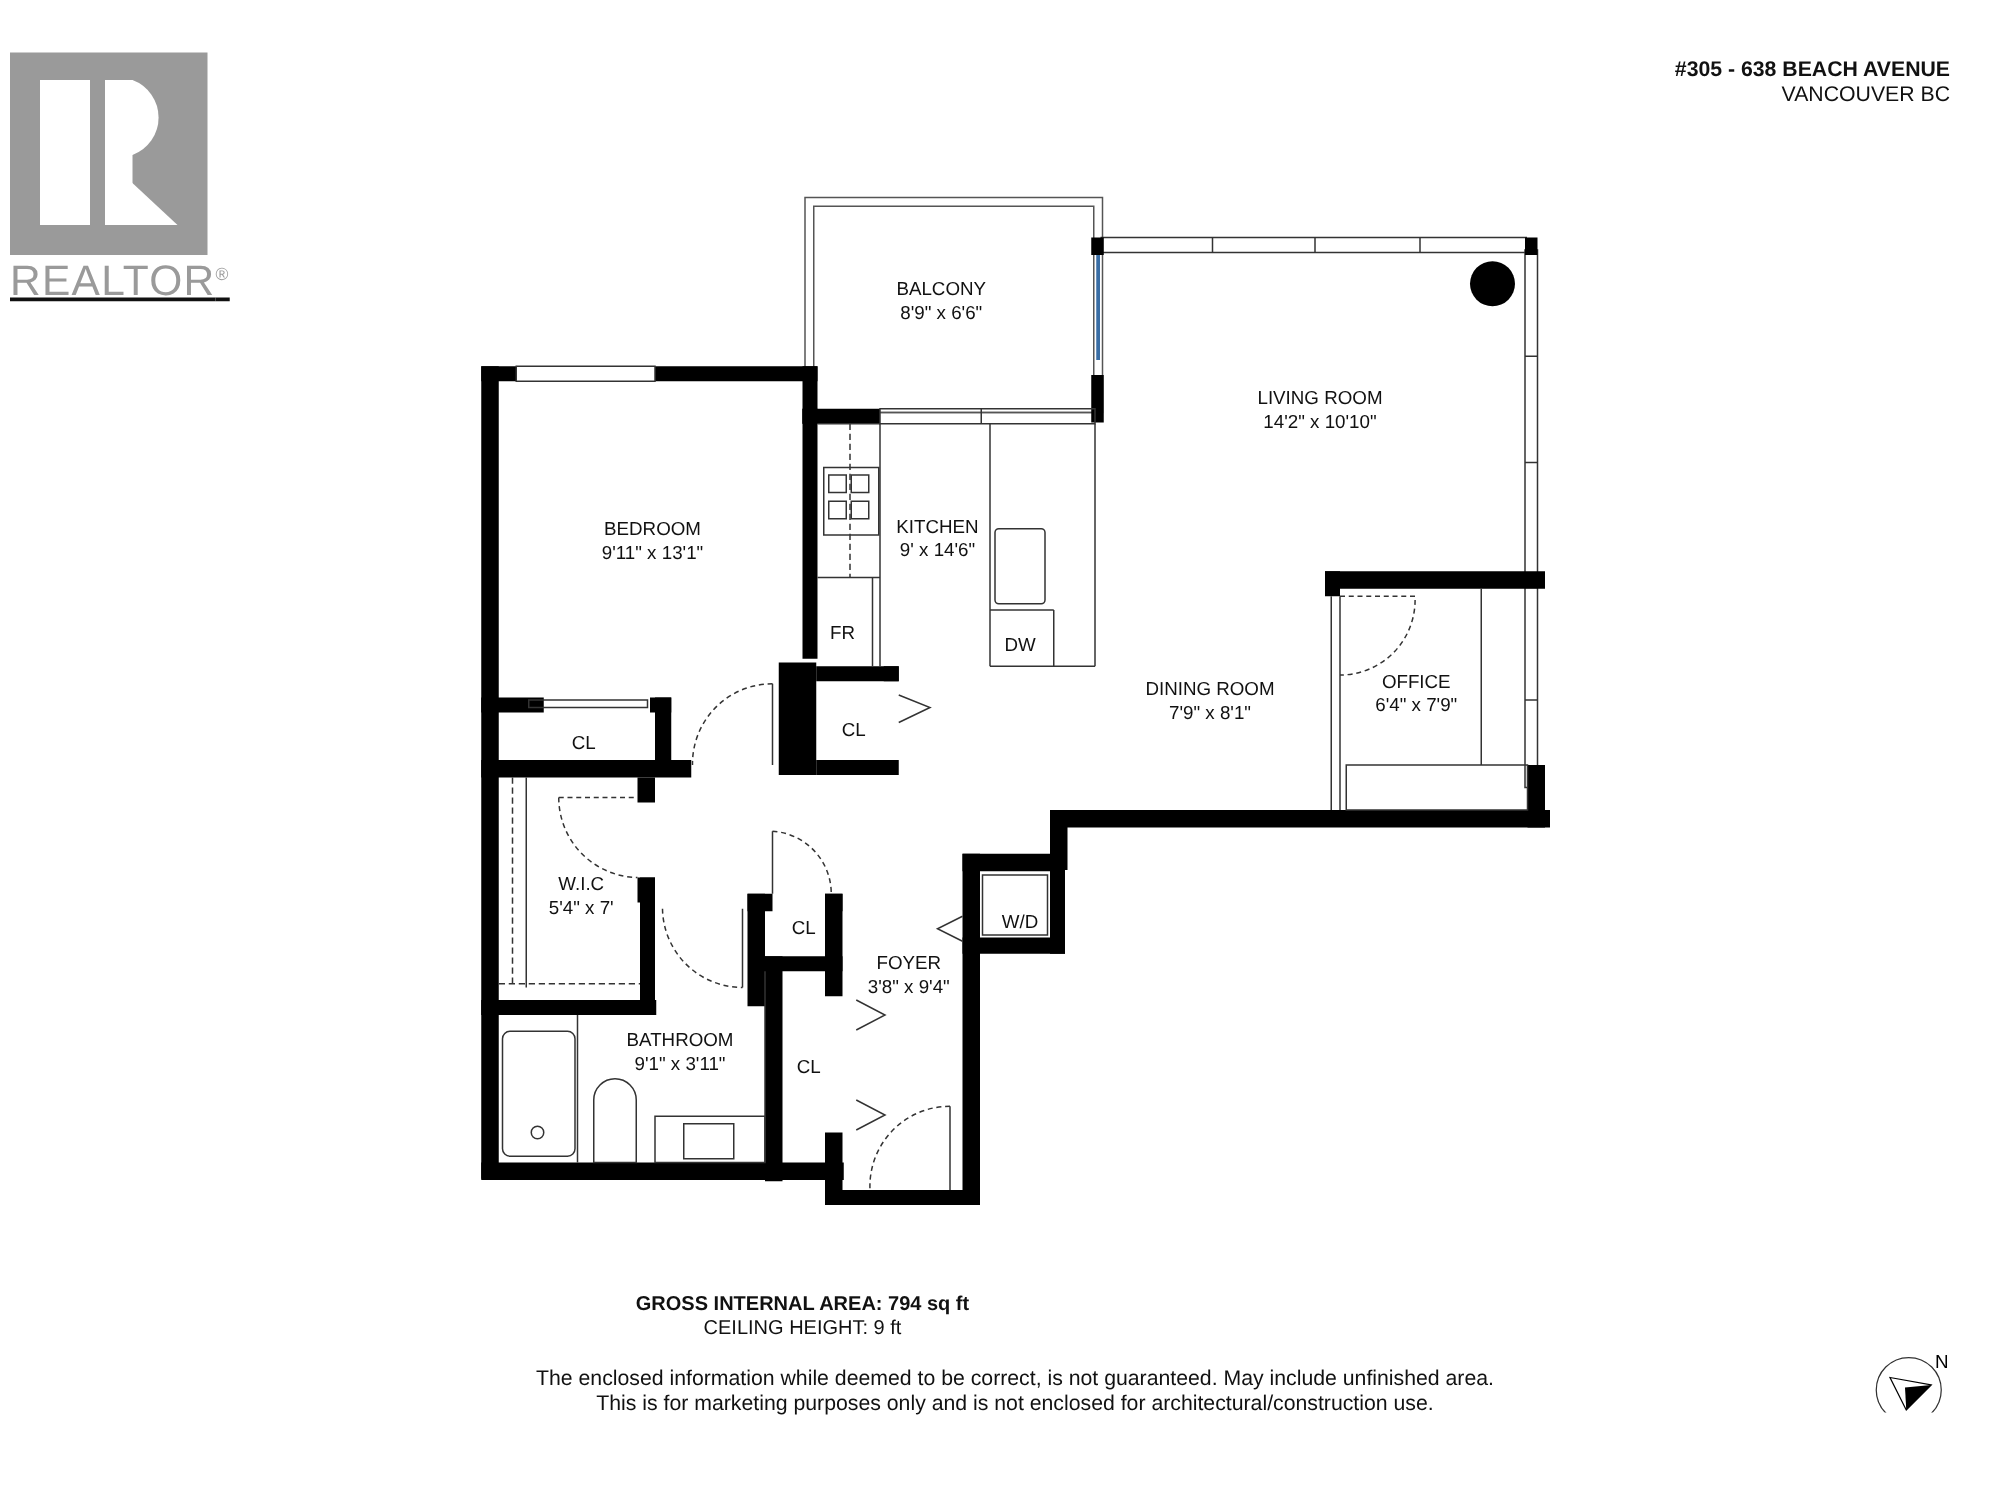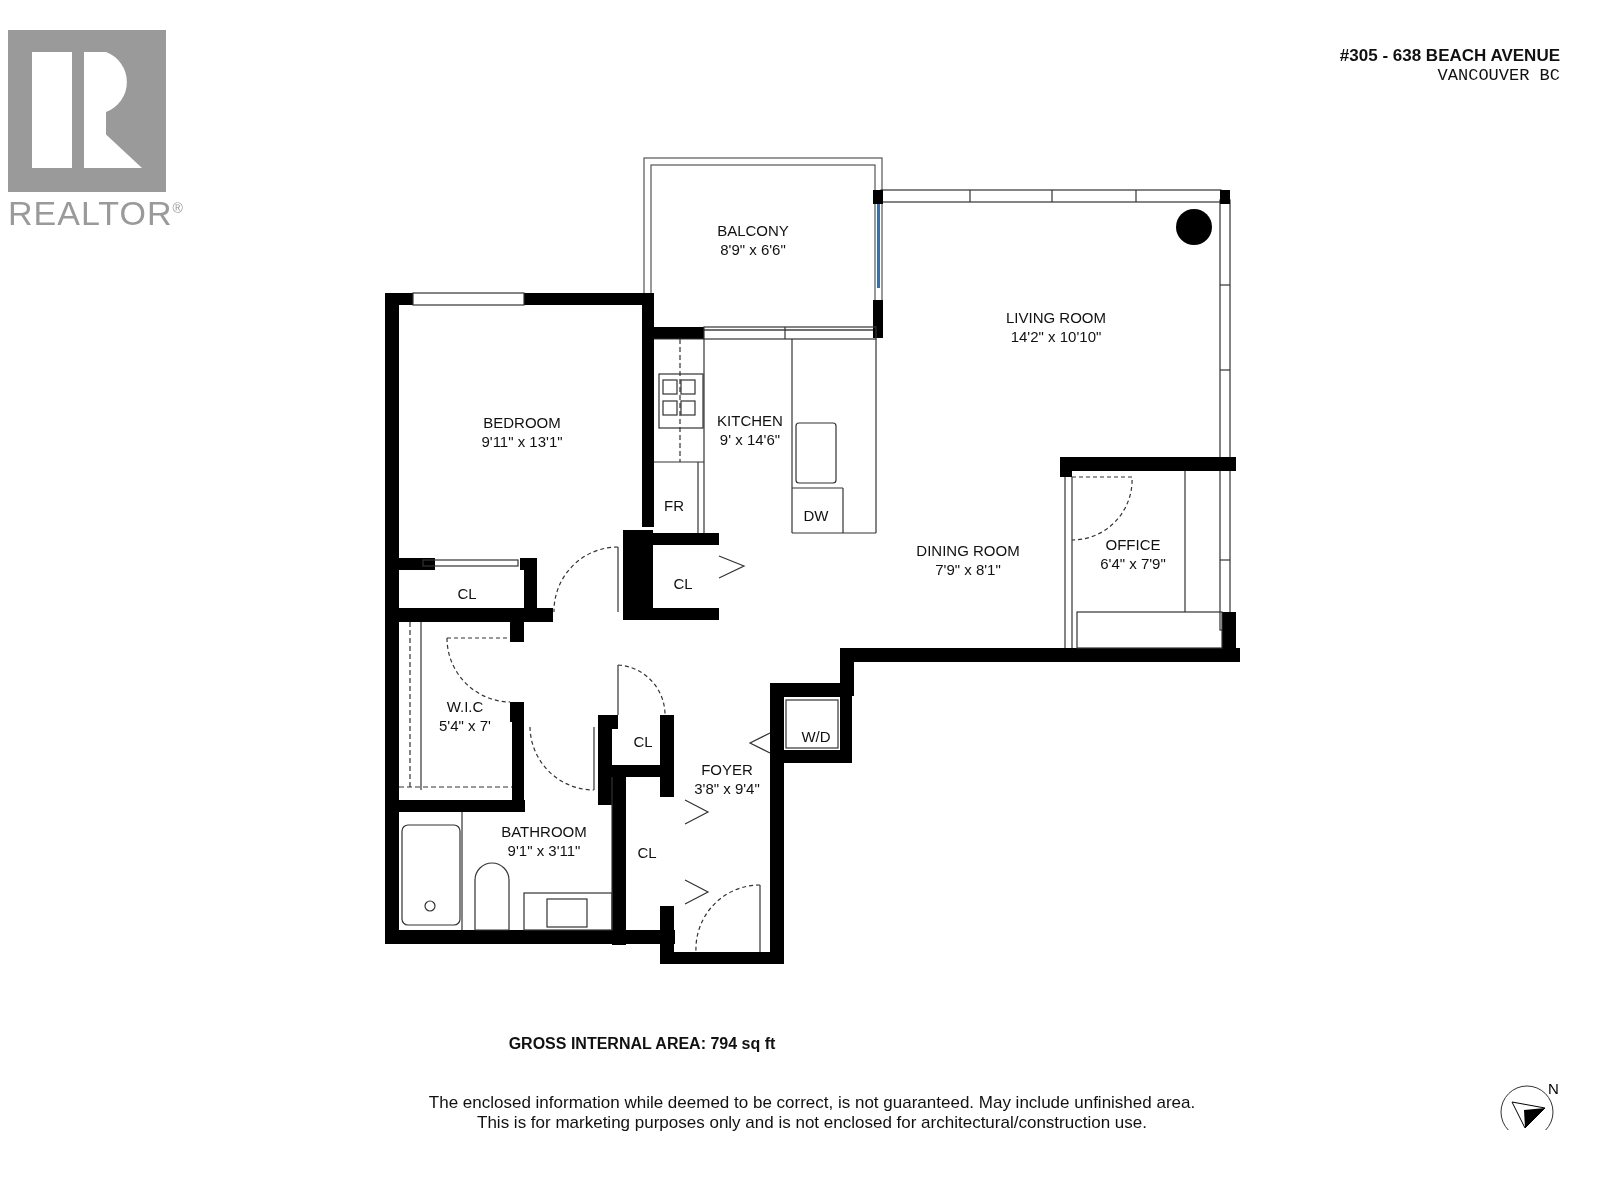--- a/index.html
+++ b/index.html
@@ -1,25 +1,25 @@
 <!DOCTYPE html>
 <html><head>
 <meta charset="utf-8">
 <style>
   html, body { margin:0; padding:0; background:#ffffff; }
   body { width:1600px; height:1200px; position:relative; overflow:hidden; font-family:"Liberation Sans", sans-serif; color:#111; }
-  .logo { position:absolute; left:8px; top:30px; width:180px; }
+  .logo { position:absolute; left:8px; top:42px; width:180px;text-decoration:underline; }
   .logo-box { width:158px; height:162px; background:#9a9a9a; position:relative; }
   .logo-bar { position:absolute; left:24px; top:22px; width:40px; height:116px; background:#fff; }
   .logo-r { position:absolute; left:76px; top:22px; width:60px; height:116px; }
   .logo-text { font-size:34px; color:#9a9a9a; letter-spacing:1px; margin-top:2px; font-weight:normal; }
   .logo-text sup { font-size:14px; }
   .address { position:absolute; right:40px; top:46px; text-align:right; line-height:20px; }
   .address .l1 { font-size:17px; font-weight:bold; }
-  .address .l2 { font-size:17px;font-family:Liberation Mono, monospace; }
+  .address .l2 { font-size:17px; }
   .plan { position:absolute; left:0; top:0; }
   .room-label { font-size:15px; text-anchor:middle; fill:#111; font-family:"Liberation Sans", sans-serif; }
   .footer { position:absolute; left:0; width:1284px; top:1034px; text-align:center; font-size:16px; line-height:19px; }
   .footer .gia { font-weight:bold; }
   .disclaimer { position:absolute; left:12px; width:1600px; top:1093px; text-align:center; font-size:17px; line-height:20px; }
   .compass { position:absolute; left:1500px; top:1080px; width:80px; height:50px; }
 </style>
 </head>
 <body>
 
@@ -206,20 +206,21 @@
     <text class="room-label" x="816" y="742">W/D</text>
     <text class="room-label" x="467" y="599">CL</text>
     <text class="room-label" x="683" y="589">CL</text>
     <text class="room-label" x="643" y="747">CL</text>
     <text class="room-label" x="647" y="858">CL</text>
   </g>
 </svg>
 
 <div class="footer">
   <div class="gia">GROSS INTERNAL AREA: 794 sq ft</div>
+  <div>CEILING HEIGHT: 9 ft</div>
 </div>
 <div class="disclaimer">
   <div>The enclosed information while deemed to be correct, is not guaranteed. May include unfinished area.</div>
   <div>This is for marketing purposes only and is not enclosed for architectural/construction use.</div>
 </div>
 
 <div class="compass">
   <svg width="80" height="50" viewBox="0 0 80 50">
     <circle cx="27" cy="32" r="26" fill="none" stroke="#333" stroke-width="1"></circle>
     <polygon points="12,22 45,28 25,48" fill="#fff" stroke="#000" stroke-width="1"></polygon>

